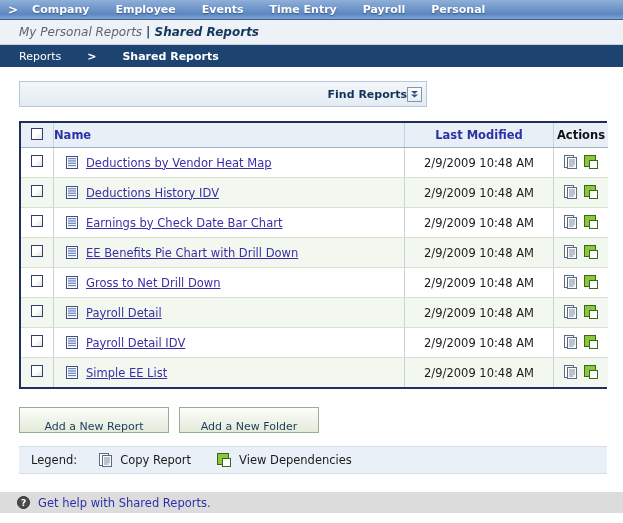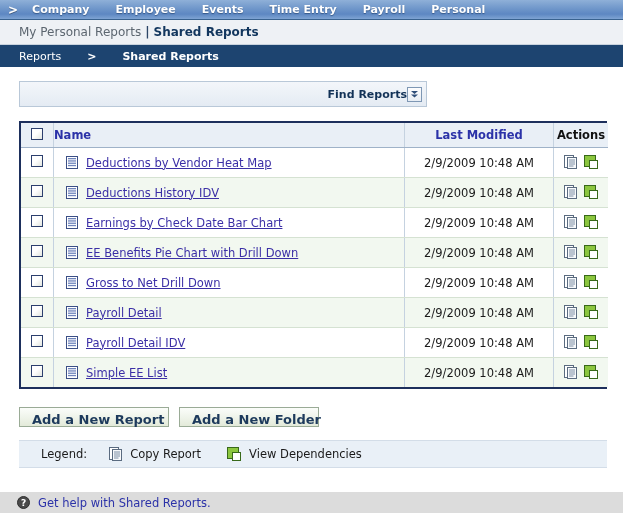--- a/index.html
+++ b/index.html
@@ -49,20 +49,21 @@
   
   .subhead {
     height: 25px;
     background: #eef1f5;
     border-bottom: 1px solid #c9d3de;
     display: flex;
     align-items: center;
     padding-left: 19px;
     box-sizing: border-box;
     font-size: 12px;
+    font-style: italic;
   }
   .subhead .link-muted {
     color: #5c6670;
     cursor: pointer;
   }
   .subhead .sep {
     color: #2c4566;
     margin: 0 4px;
     font-weight: bold;
   }
@@ -211,44 +212,43 @@
   
   .btnrow {
     margin: 18px 0 0 19px;
     display: flex;
     gap: 10px;
   }
   .gbtn {
     border: 1px solid #9aab96;
     background: linear-gradient(to bottom, #fbfdfa 0%, #eef3e9 55%, #e3ead9 100%);
     font-family: "DejaVu Sans", "Liberation Sans", sans-serif;
-    font-size: 13px;
+    font-size: 11px;
     color: #1d3a5c;
     height: 20px;
-    padding: 4px 12px;
+    padding: 12px 12px;
     cursor: pointer;
     box-sizing: border-box;
     white-space: nowrap;
-    font-weight: bold;
   }
   .gbtn.w1 { width: 150px; }
   .gbtn.w2 { width: 140px; }
   .gbtn.w3 { width: 122px; }
 
   
   .legendbar {
     margin: 13px 16px 0 19px;
     width: 588px;
     height: 28px;
     background: #e9f0f7;
     border-top: 1px solid #d3dde8;
     border-bottom: 1px solid #d3dde8;
     display: flex;
     align-items: center;
-    padding-left: 22px;
+    padding-left: 12px;
     box-sizing: border-box;
     font-size: 11.5px;
     color: #1a1a1a;
   }
   .legendbar .lg-label { margin-right: 22px; }
   .legendbar .lg-item {
     display: flex;
     align-items: center;
     margin-right: 26px;
   }

